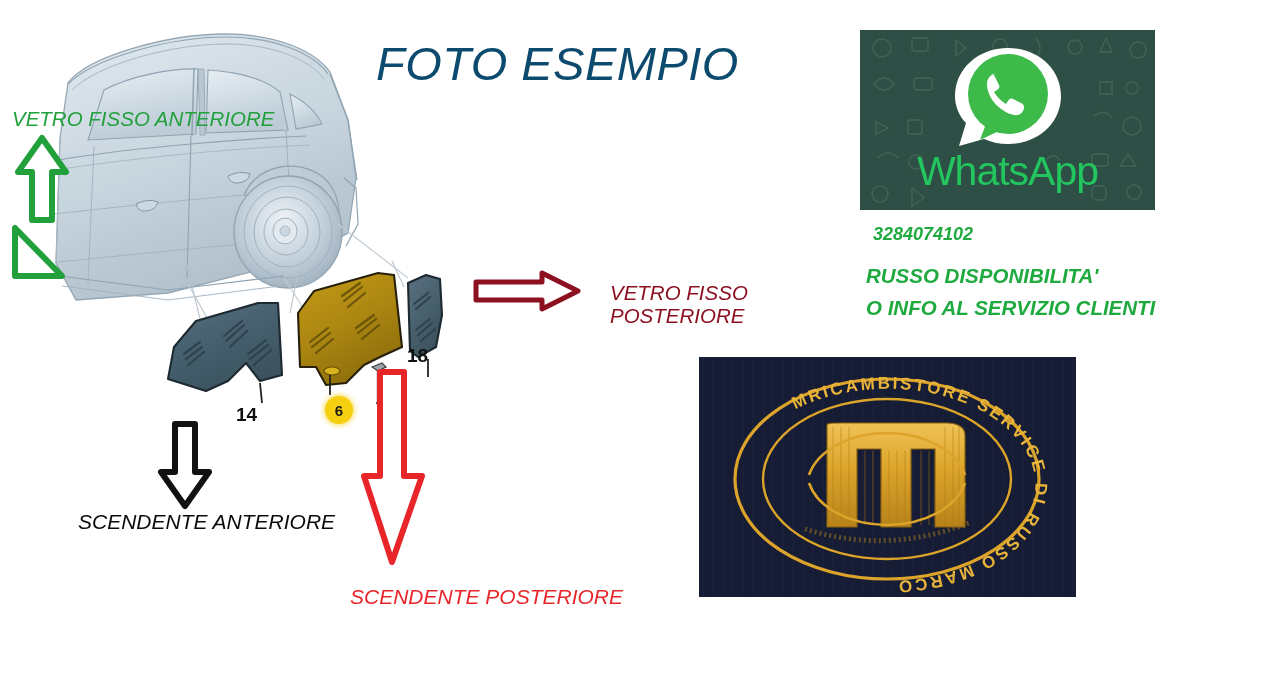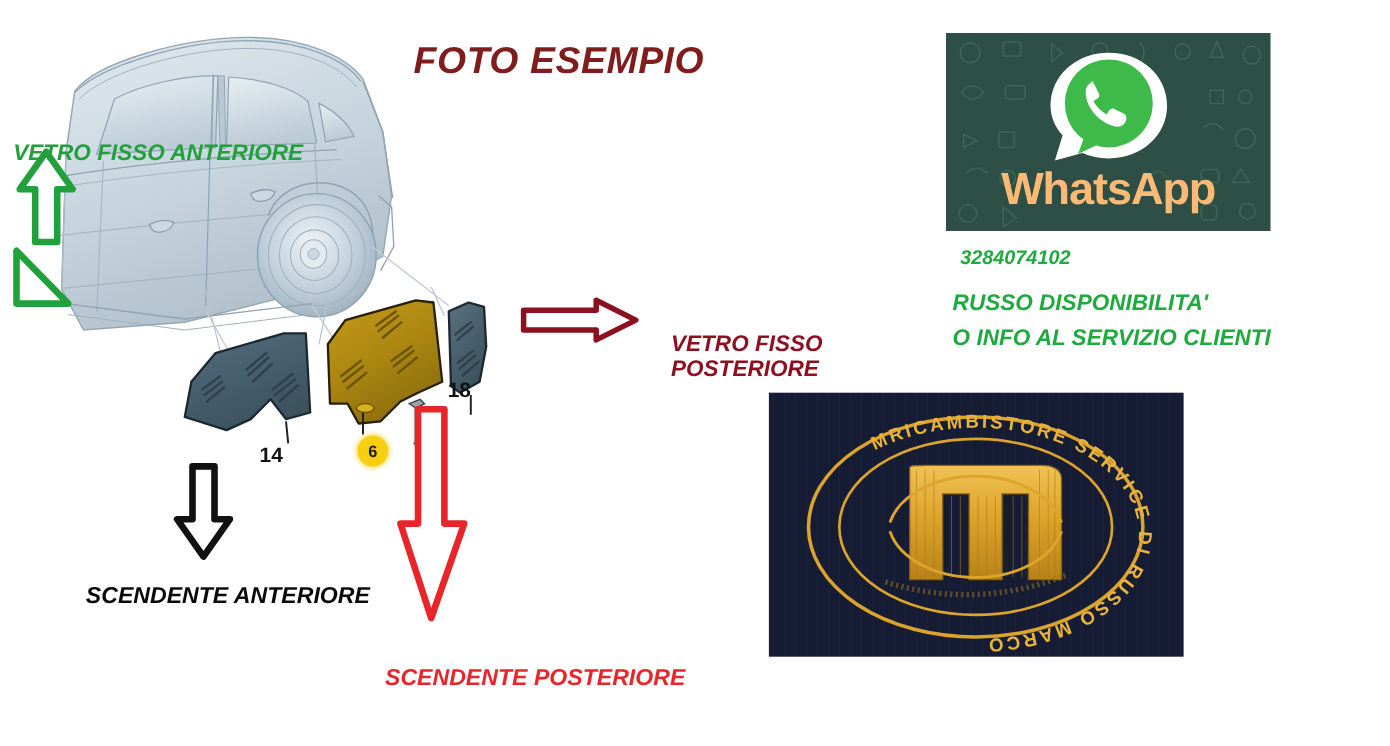--- a/index.html
+++ b/index.html
@@ -9,35 +9,34 @@
     font-family:"Liberation Sans", sans-serif;
     overflow:hidden;
     position:relative;
   }
   .stage{position:absolute;left:0;top:0;width:1264px;height:678px;}
   .abs{position:absolute;}
 
   
   #page-title{
     left:376px;top:36px;
-    font-size:34px;
-    font-weight:bold;
+    font-size:47px;
+    font-weight:normal;
     font-style:italic;
-    color:#7f1d1d;
+    color:#0c4a6e;
     letter-spacing:0.5px;
     white-space:nowrap;
   }
 
   
   .callout{
-    font-weight:bold;
+    font-weight:normal;
     font-style:italic;
     white-space:nowrap;
     line-height:1.12;
-    margin-top:20px;
   }
   #label-vetro-fisso-anteriore{
     left:12px;top:108px;
     font-size:20.5px;
     color:#21a03c;
   }
   #label-vetro-fisso-posteriore{
     left:610px;top:282px;
     font-size:20.5px;
     color:#8c1020;
@@ -84,23 +83,23 @@
     background:#2d4f45;
     overflow:hidden;
   }
   #whatsapp-doodles{position:absolute;inset:0;opacity:.16;}
   #whatsapp-mark{
     position:absolute;left:50%;top:14px;transform:translateX(-50%);
   }
   #whatsapp-wordmark{
     position:absolute;left:0;right:0;top:118px;
     text-align:center;
-    color:#fdba74;
+    color:#22c55e;
     font-size:41px;
-    font-weight:bold;
+    font-weight:normal;
     letter-spacing:-1px;
     font-family:"Liberation Sans", sans-serif;
   }
 
   
   #contact-phone{
     left:873px;top:224px;
     font-size:18px;font-weight:bold;font-style:italic;
     color:#1faa3f;white-space:nowrap;
   }

